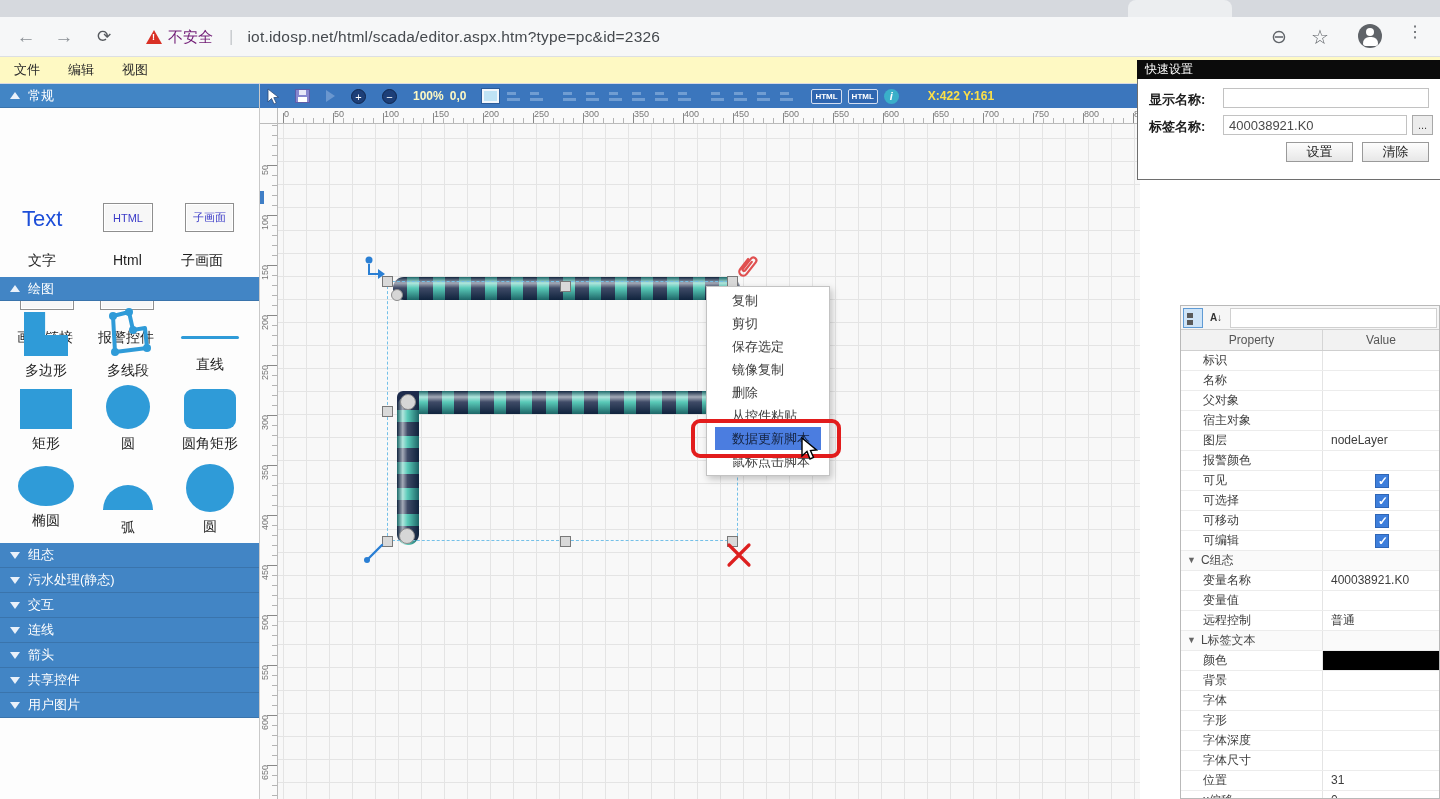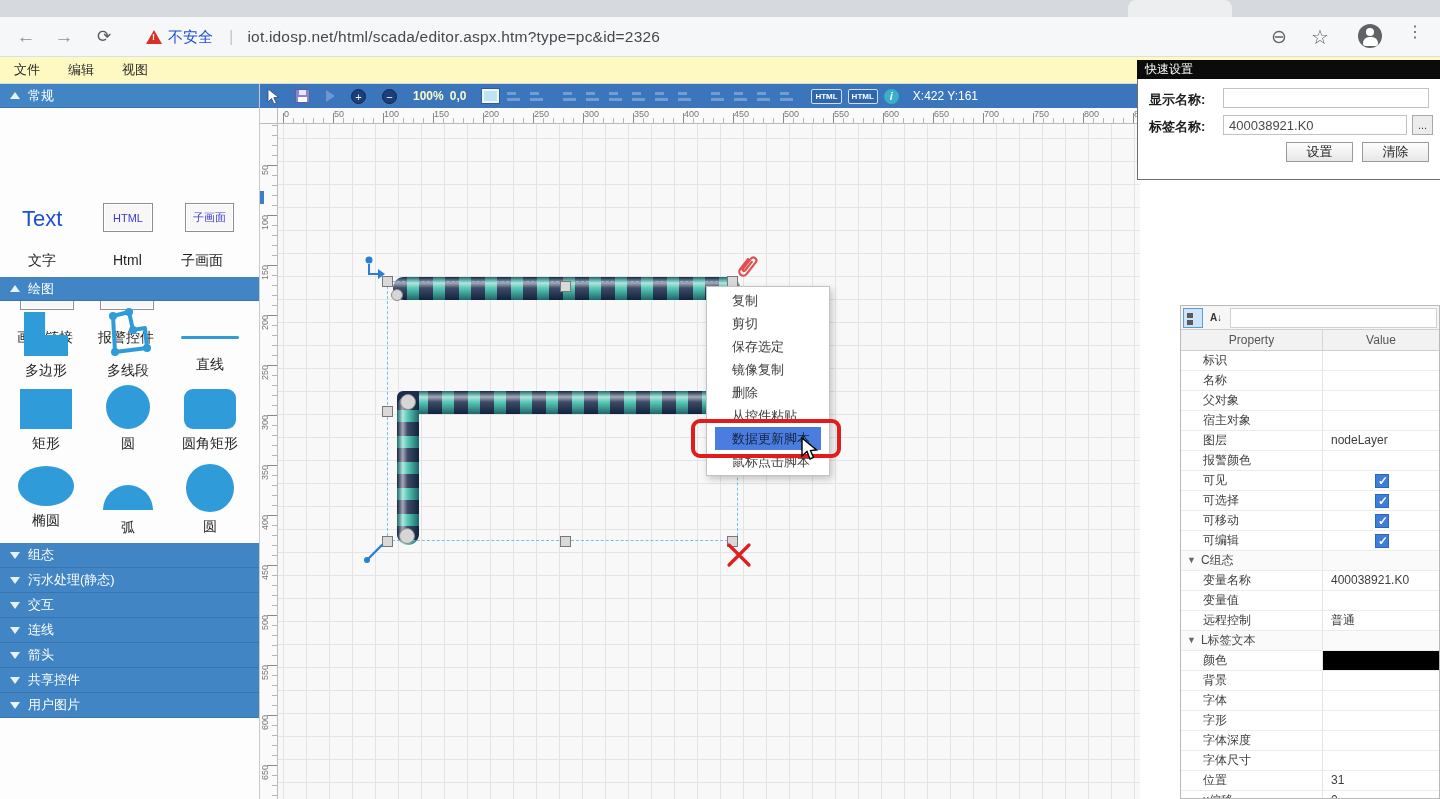--- a/index.html
+++ b/index.html
@@ -7,39 +7,39 @@
 
   
   #tabstrip { position:absolute; left:0; top:0; width:1440px; height:17px; background:#d6d9de; }
   #tabstrip .tab-remnant { position:absolute; left:1128px; top:0; width:104px; height:17px; background:#eceef0; border-radius:8px 8px 0 0; }
   #browser-toolbar { position:absolute; left:0; top:17px; width:1440px; height:40px; background:#f6f7f8; border-bottom:1px solid #dcdfe3; }
   .nav-ic { position:absolute; top:8px; width:24px; height:24px; color:#8b9095; font-size:19px; line-height:24px; text-align:center; }
   #reload-ic { color:#55595e; font-size:17px; }
   #sec-chip { position:absolute; left:146px; top:9px; height:22px; display:flex; align-items:center; gap:6px; }
   #warn-tri { width:0; height:0; border-left:8px solid transparent; border-right:8px solid transparent; border-bottom:14px solid #d93025; position:relative; }
   #warn-tri::after { content:"!"; position:absolute; left:-2px; top:2px; color:#fff; font-size:9px; font-weight:bold; }
-  #sec-text { color:#1d4ed8; font-size:15px; }
+  #sec-text { color:#701a75; font-size:15px; }
   #url-sep { color:#c6c9cd; font-size:17px; margin:0 8px 0 10px; }
   #url-text { color:#45494e; font-size:15.5px; letter-spacing:.2px; }
   .br-right { position:absolute; top:8px; width:24px; height:24px; color:#5f6368; }
   #avatar-ic { border-radius:50%; background:#5f6368; position:relative; }
   #avatar-ic::before { content:""; position:absolute; left:8px; top:4px; width:8px; height:8px; border-radius:50%; background:#fff; }
   #avatar-ic::after { content:""; position:absolute; left:4.5px; top:13px; width:15px; height:9px; border-radius:7px 7px 3px 3px; background:#fff; }
   #zoomout-ic::before { content:"⊖"; font-size:19px; }
   #star-ic::before { content:"☆"; font-size:20px; }
   #dots-ic { letter-spacing:0; font-size:16px; line-height:8px; text-align:center; }
 
   
   #menubar { position:absolute; left:0; top:57px; width:1440px; height:27px; background:#fef9c3; border-bottom:1px solid #d8dae2; display:flex; align-items:center; }
   .mb-item { font-size:13px; color:#2b2b2b; padding:0 14px; height:100%; display:flex; align-items:center; cursor:default; }
 
   
   #editor-toolbar { position:absolute; left:260px; top:84px; width:880px; height:24px; background:#3b76bd; display:flex; align-items:center; gap:6px; padding:0 6px; }
   .tb-txt { color:#fef9c3; font-size:12px; font-weight:bold; }
-  .tb-coords { color:#ffffff; font-size:12px; font-weight:normal; margin-left:8px; }
+  .tb-coords { color:#fde047; font-size:12px; font-weight:bold; margin-left:23px; }
   .tb-save { width:15px; height:14px; background:#8787cf; border:1px solid #5d5da8; position:relative; }
   .tb-save::before { content:""; position:absolute; left:3px; top:0; width:7px; height:5px; background:#e8e8f8; }
   .tb-save::after { content:""; position:absolute; left:2px; bottom:0; width:9px; height:5px; background:#fff; }
   .tb-play { width:0; height:0; border-left:9px solid #7ba3d6; border-top:6px solid transparent; border-bottom:6px solid transparent; opacity:.75; }
   .tb-zoom { width:15px; height:15px; border-radius:50%; background:#1d3f78; color:#fff; font-size:11px; line-height:14px; text-align:center; border:1px solid #10264e; }
   .tb-screen { width:17px; height:14px; background:#bfe3f5; border:2px solid #f2f6fb; outline:1px solid #2c5c99; }
   .tb-ph { width:17px; height:15px; position:relative; opacity:.55; }
   .tb-ph::before { content:""; position:absolute; left:2px; top:3px; width:9px; height:3px; background:#9dbde4; }
   .tb-ph::after { content:""; position:absolute; left:2px; top:9px; width:13px; height:3px; background:#9dbde4; }
   .tb-html { border:1px solid #d4def0; background:#2f66b0; color:#fff; font-size:8px; font-weight:bold; padding:2px 3px; border-radius:2px; }

